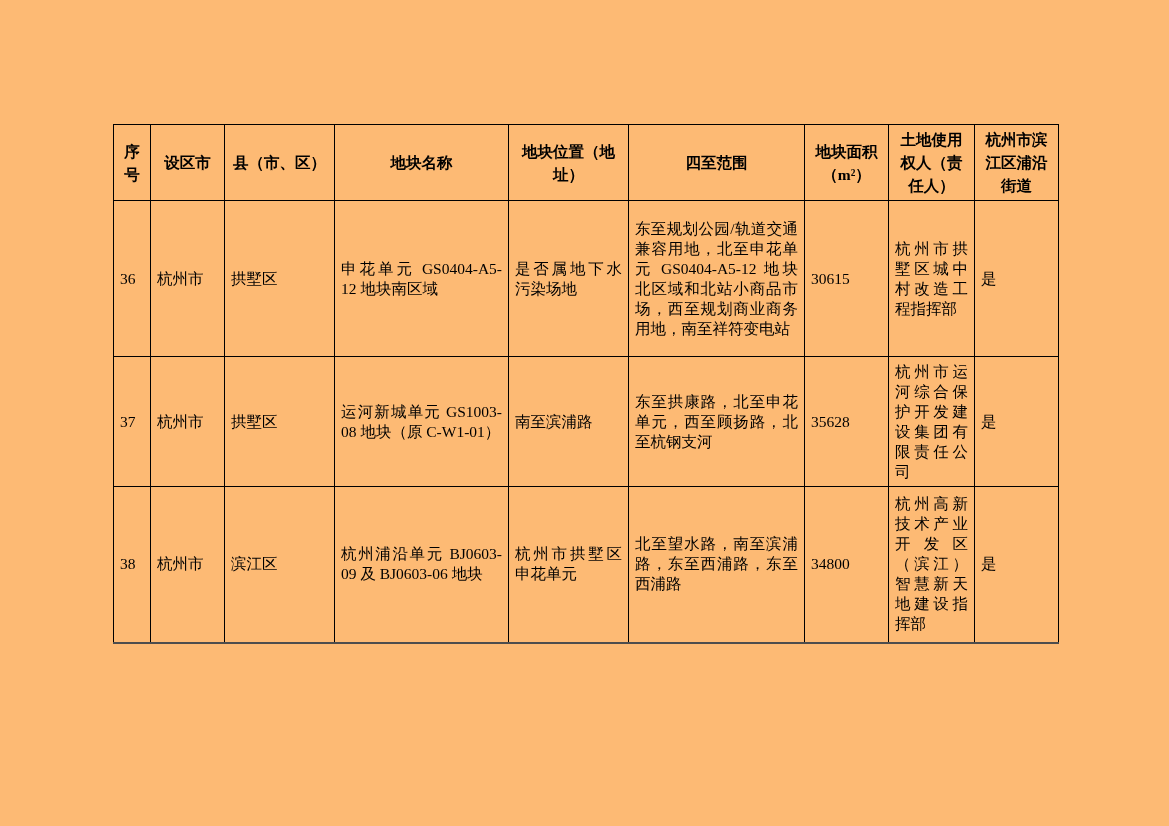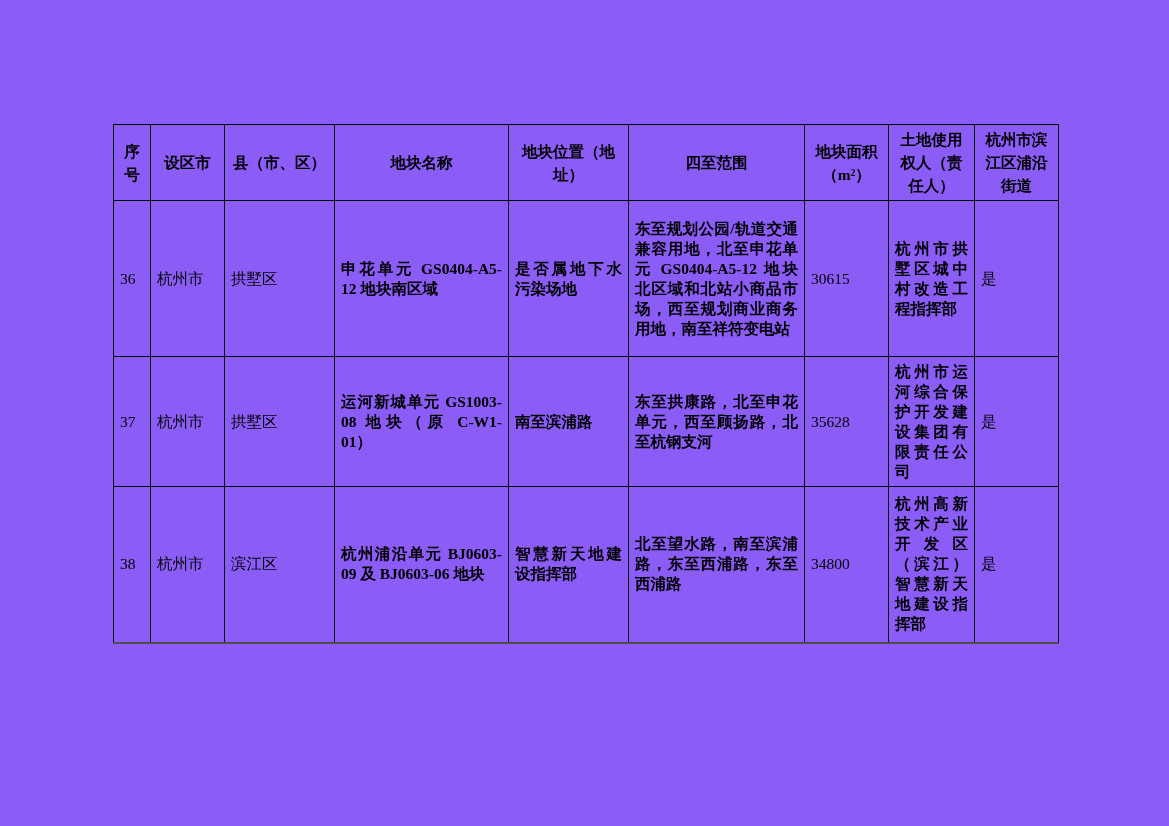--- a/index.html
+++ b/index.html
@@ -9,21 +9,21 @@
     width: 1169px;
     height: 826px;
     overflow: hidden;
     font-family: "Liberation Serif", "DejaVu Serif", serif;
     color: #000000;
   }
   .page {
     position: relative;
     width: 1169px;
     height: 826px;
-    background: #8b5cf6;
+    background: #fdba74;
   }
   table.doc-table {
     position: absolute;
     left: 113px;
     top: 124px;
     width: 945px;
     border-collapse: collapse;
     table-layout: fixed;
     border-bottom: 2px solid #4d4d4d;
   }
@@ -40,21 +40,20 @@
   .doc-table th {
     font-weight: bold;
     text-align: center;
     line-height: 23px;
     padding: 2px 6px;
   }
   .doc-table td.center { text-align: left; }
   .doc-table td.justify {
     text-align: justify;
     text-justify: inter-character;
-    font-weight: bold;
   }
   tr.header-row  { height: 76px; }
   tr.row-h-36    { height: 156px; }
   tr.row-h-37    { height: 130px; }
   tr.row-h-38    { height: 156px; }
 </style>
 </head>
 <body>
 
 <div class="page">
@@ -105,21 +104,21 @@
         <td class="center">35628</td>
         <td class="justify">杭州市运河综合保护开发建设集团有限责任公司</td>
         <td class="center">是</td>
       </tr>
 
       <tr class="row-h-38">
         <td class="center">38</td>
         <td class="center">杭州市</td>
         <td class="center">滨江区</td>
         <td class="justify">杭州浦沿单元 BJ0603-09 及 BJ0603-06 地块</td>
-        <td class="justify">智慧新天地建设指挥部</td>
+        <td class="justify">杭州市拱墅区申花单元</td>
         <td class="justify">北至望水路，南至滨浦路，东至西浦路，东至西浦路</td>
         <td class="center">34800</td>
         <td class="justify">杭州高新技术产业开发区（滨江）智慧新天地建设指挥部</td>
         <td class="center">是</td>
       </tr>
     </tbody>
   </table>
 </div>
 
 </body></html>

